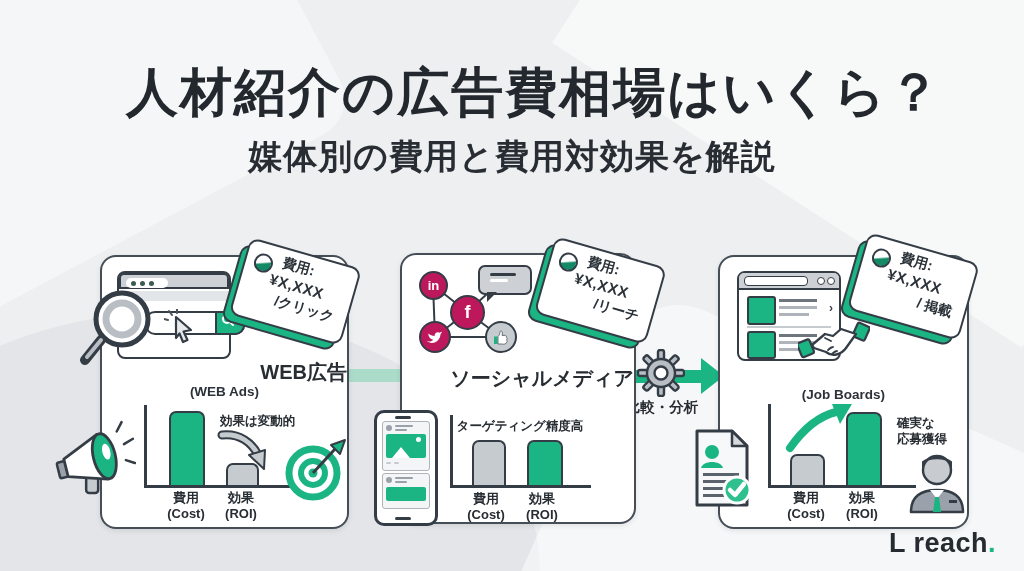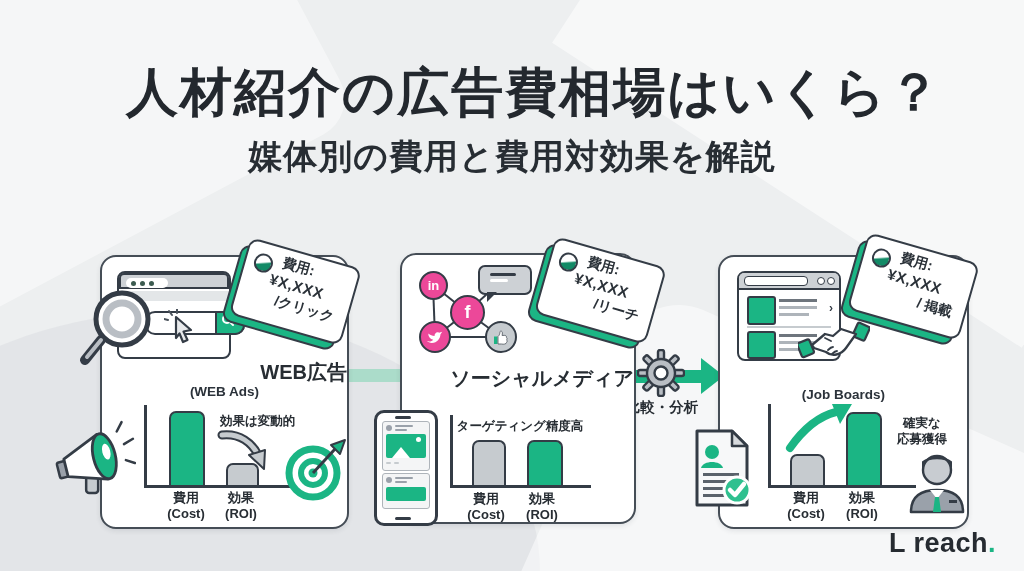--- a/index.html
+++ b/index.html
@@ -51,35 +51,35 @@
   .searchpill{position:absolute;left:26px;top:38px;width:96px;height:20px;background:#fff;border:2px solid #343c46;border-radius:10px;}
   .searchbtn{position:absolute;right:-2px;top:-2px;width:26px;height:20px;background:#1bb584;border:2px solid #343c46;border-radius:0 10px 10px 0;}
   .magnifier-big{left:-24px;top:28px;width:78px;height:84px;}
   .cursor1{left:62px;top:52px;width:34px;height:40px;}
 
   
   .chart{border-left:3px solid #343c46;border-bottom:3px solid #343c46;}
   .bar{position:absolute;bottom:0;border:2.5px solid #343c46;border-bottom:none;border-radius:7px 7px 0 0;box-sizing:border-box;}
   .bar.green{background:#1bb584;} .bar.gray{background:#c6cbcf;}
   .bar-label{position:absolute;width:64px;text-align:center;font-size:13px;font-weight:800;color:#272d33;line-height:1.25;}
-  .note{font-size:12.5px;font-weight:800;color:#272d33;line-height:1.3;text-align:center;}
+  .note{font-size:12.5px;font-weight:800;color:#272d33;line-height:1.3;}
 
   #chart1{left:42px;top:148px;width:153px;height:80px;}
   #chart1 .bar:nth-of-type(1){left:22px;width:36px;}
   #chart1 .bar:nth-of-type(2){left:79px;width:33px;}
   #chart2{left:48px;top:160px;width:138px;height:70px;}
   #chart2 .bar:nth-of-type(1){left:19px;width:34px;}
   #chart2 .bar:nth-of-type(2){left:74px;width:36px;}
   #chart3{left:48px;top:147px;width:145px;height:81px;}
   #chart3 .bar:nth-of-type(1){left:19px;width:35px;}
   #chart3 .bar:nth-of-type(2){left:75px;width:36px;}
 
   
   .soc-circle{position:absolute;border-radius:50%;border:2.5px solid #343c46;display:flex;align-items:center;justify-content:center;box-sizing:border-box;}
-  .soc-gray{background:#ec4899;} .soc-light{background:#c6cbcf;}
+  .soc-gray{background:#be185d;} .soc-light{background:#c6cbcf;}
   .soc-glyph{color:#fff;font-weight:800;}
   .chatbox{position:absolute;left:76px;top:10px;width:50px;height:26px;background:#cdd1d5;border:2.5px solid #343c46;border-radius:7px;}
   .chatbox:after{content:"";position:absolute;left:7px;bottom:-9px;border:5px solid transparent;border-top-color:#343c46;border-left-color:#343c46;}
   .chatline{position:absolute;left:10px;height:2.5px;background:#343c46;border-radius:2px;}
   .phone{left:-28px;top:155px;width:58px;height:110px;background:#fff;border:3px solid #343c46;border-radius:10px;z-index:4;}
   .phone .speaker{position:absolute;left:18px;top:3px;width:16px;height:3px;background:#343c46;border-radius:2px;}
   .post{position:absolute;left:5px;right:5px;background:#f4f5f6;border:1.5px solid #aeb4ba;border-radius:3px;}
   .post .pdot{position:absolute;left:3px;top:3px;width:6px;height:6px;border-radius:50%;background:#9aa1aa;}
   .post .pline{position:absolute;left:12px;height:2px;background:#9aa1aa;border-radius:1px;}
   .post .pimg{position:absolute;left:3px;right:3px;background:#1bb584;border-radius:2px;overflow:hidden;}

